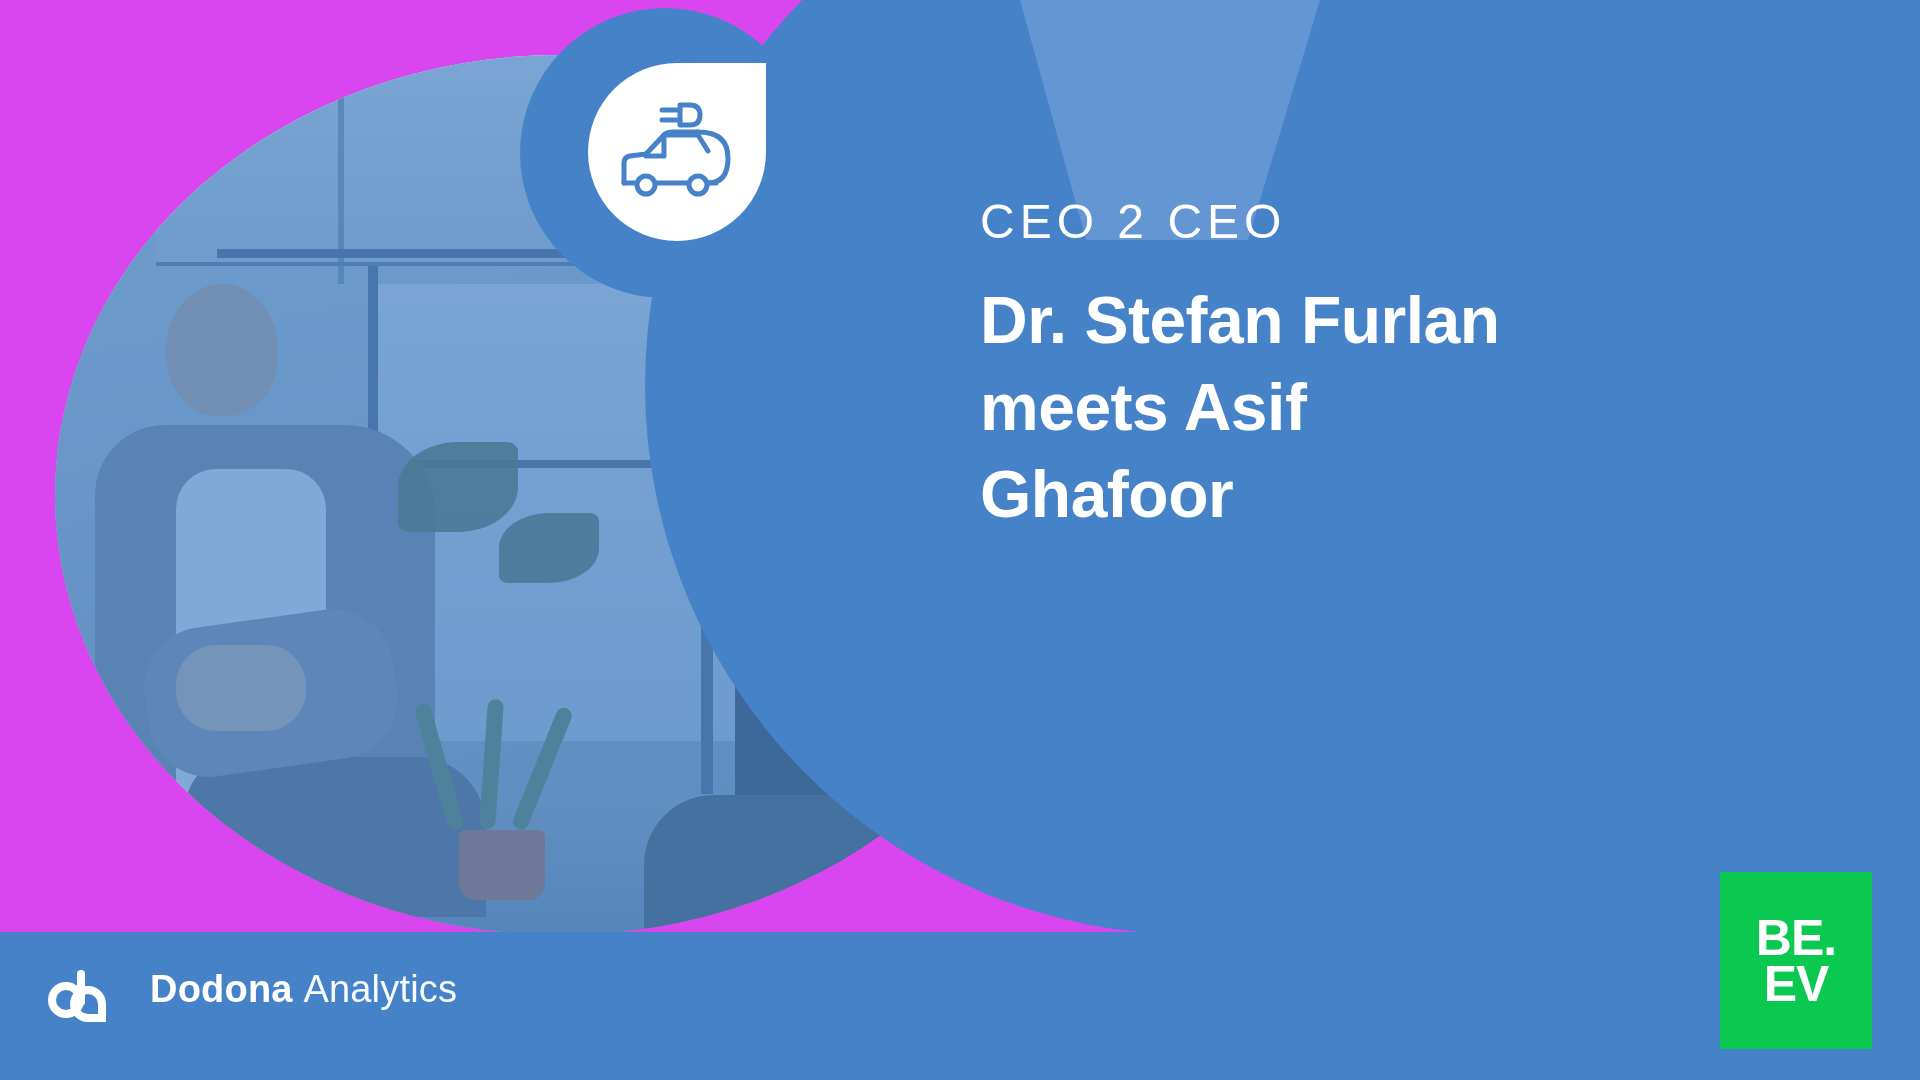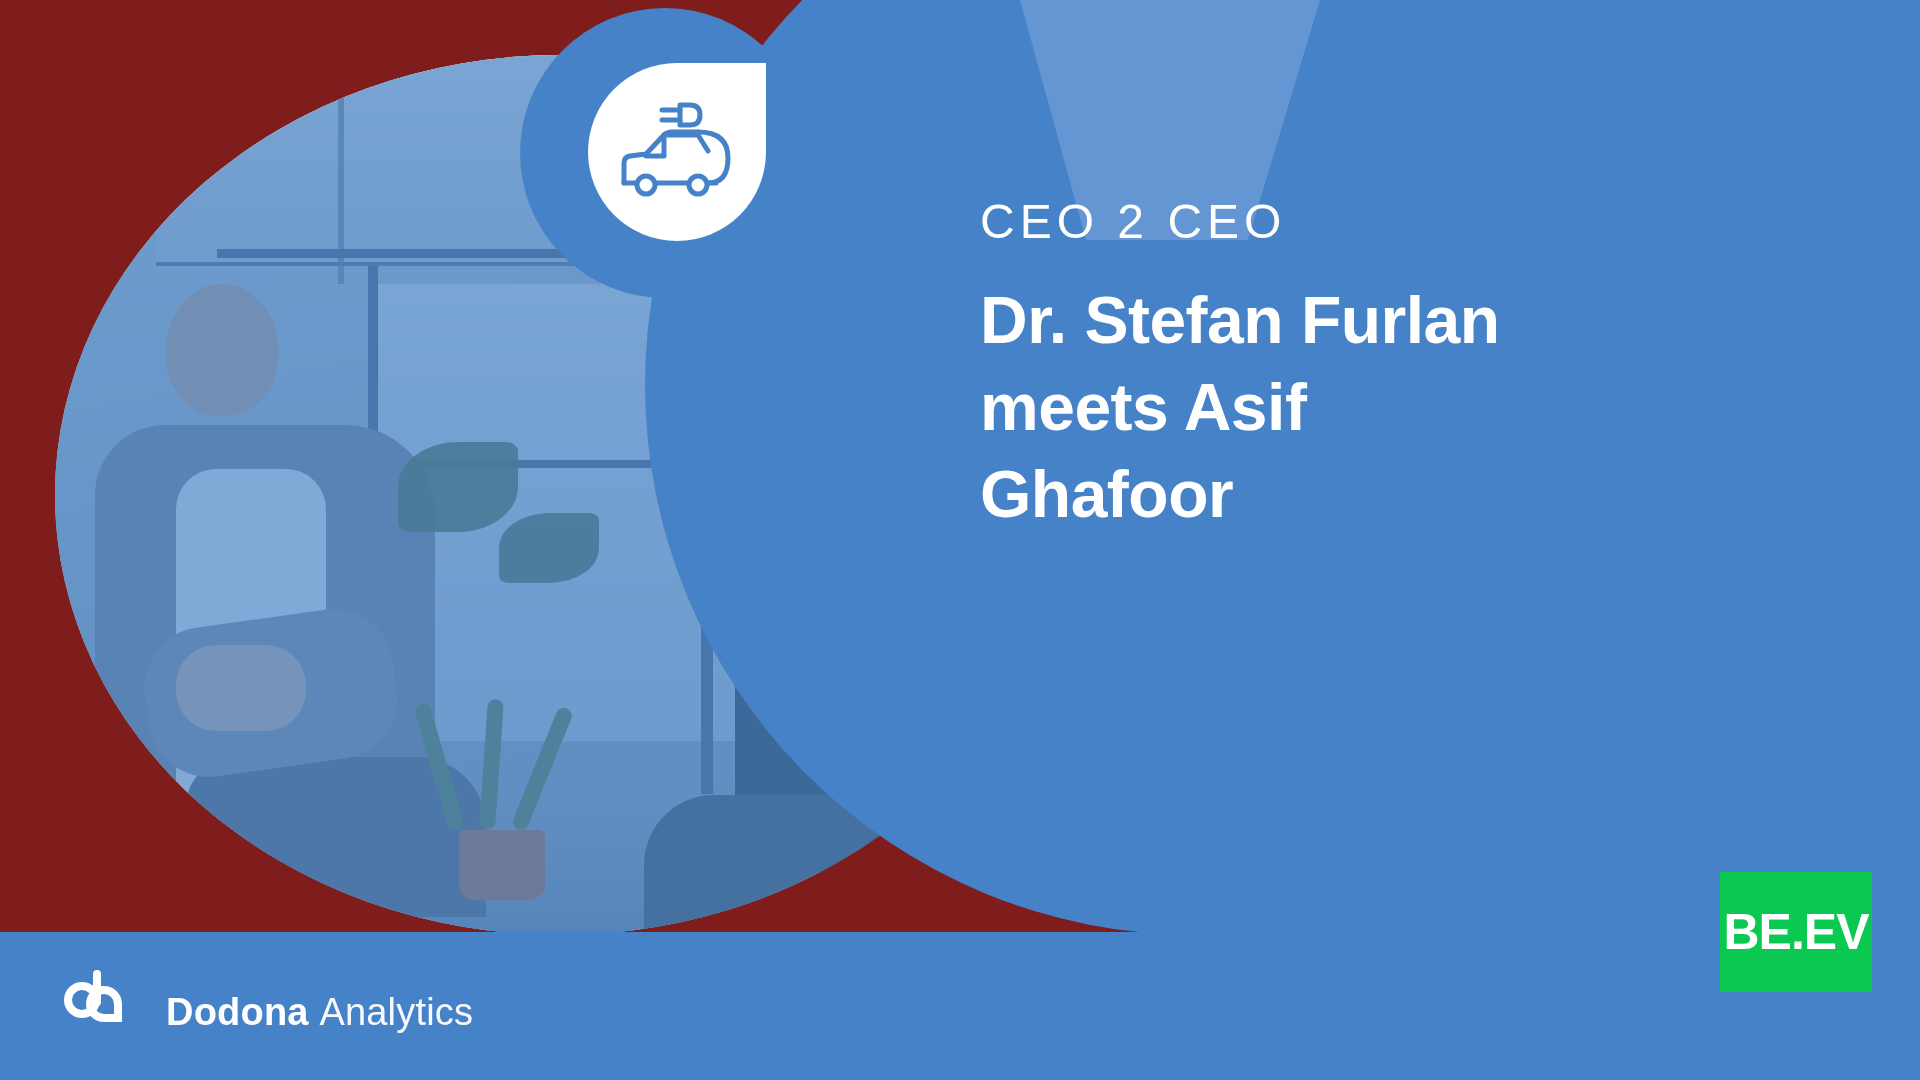--- a/index.html
+++ b/index.html
@@ -5,21 +5,21 @@
   * { margin:0; padding:0; box-sizing:border-box; }
   html, body {
     width:1920px; height:1080px;
     overflow:hidden;
     font-family:"Liberation Sans", sans-serif;
   }
 
   #stage {
     position:relative;
     width:1920px; height:1080px;
-    background:#7f1d1d;
+    background:#d946ef;
     overflow:hidden;
   }
 
   
   .photo-blob{
     position:absolute;
     left:55px; top:55px;
     width:1010px; height:880px;
     border-radius:50% 50% 50% 50% / 50% 50% 50% 50%;
     overflow:hidden;
@@ -130,37 +130,37 @@
 
   
   .footer{
     position:absolute;
     left:0; bottom:0;
     width:1920px; height:148px;
     background:#4682c8;
   }
   .dodona{
     position:absolute;
-    left:60px; top:36px;
-    display:flex; align-items:flex-end; gap:26px;
+    left:44px; top:36px;
+    display:flex; align-items:flex-start; gap:26px;
   }
   .dodona-mark{width:80px; height:66px; position:relative;}
   .dodona-text{
     font-size:38px; color:#ffffff; letter-spacing:.2px;
     white-space:nowrap;
   }
   .dodona-text .b{font-weight:bold;}
   .dodona-text .l{font-weight:300; opacity:.96;}
 
   .beev{
     position:absolute;
     right:48px; top:-60px;
-    width:152px; height:120px;
+    width:152px; height:177px;
     background:#0bc851;
-    display:flex; flex-direction:row;
+    display:flex; flex-direction:column;
     align-items:center; justify-content:center;
     line-height:0.92;
     text-align:center;
   }
   .beev span{
     color:#ffffff;
     font-size:50px;
     font-weight:bold;
     letter-spacing:-1px;
   }

